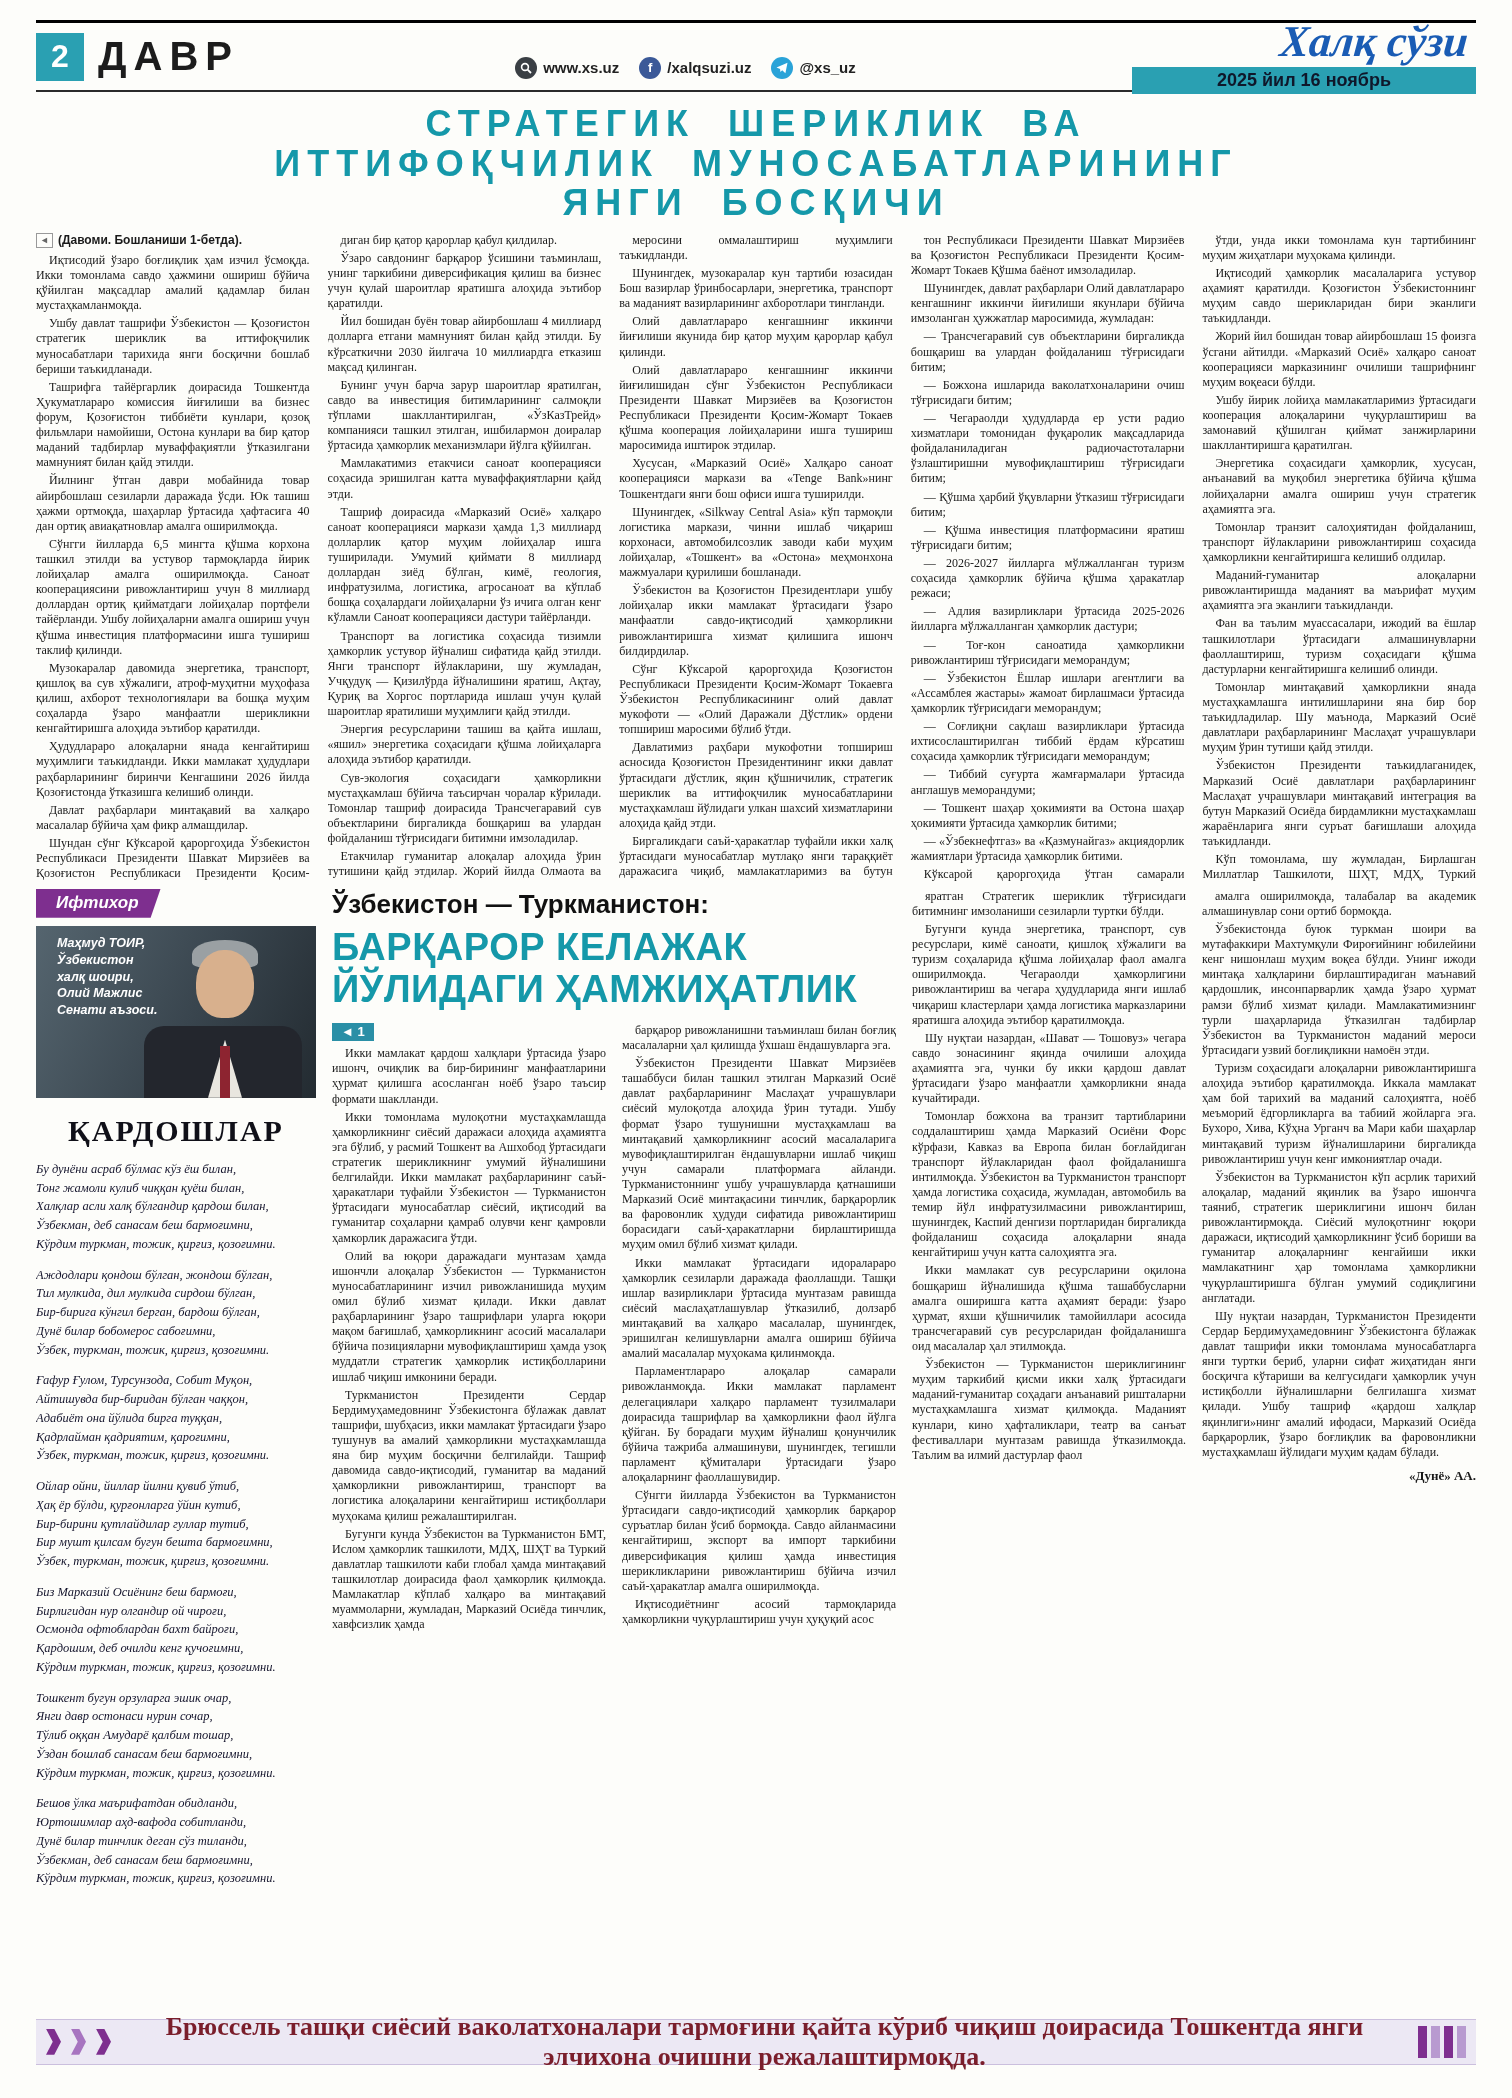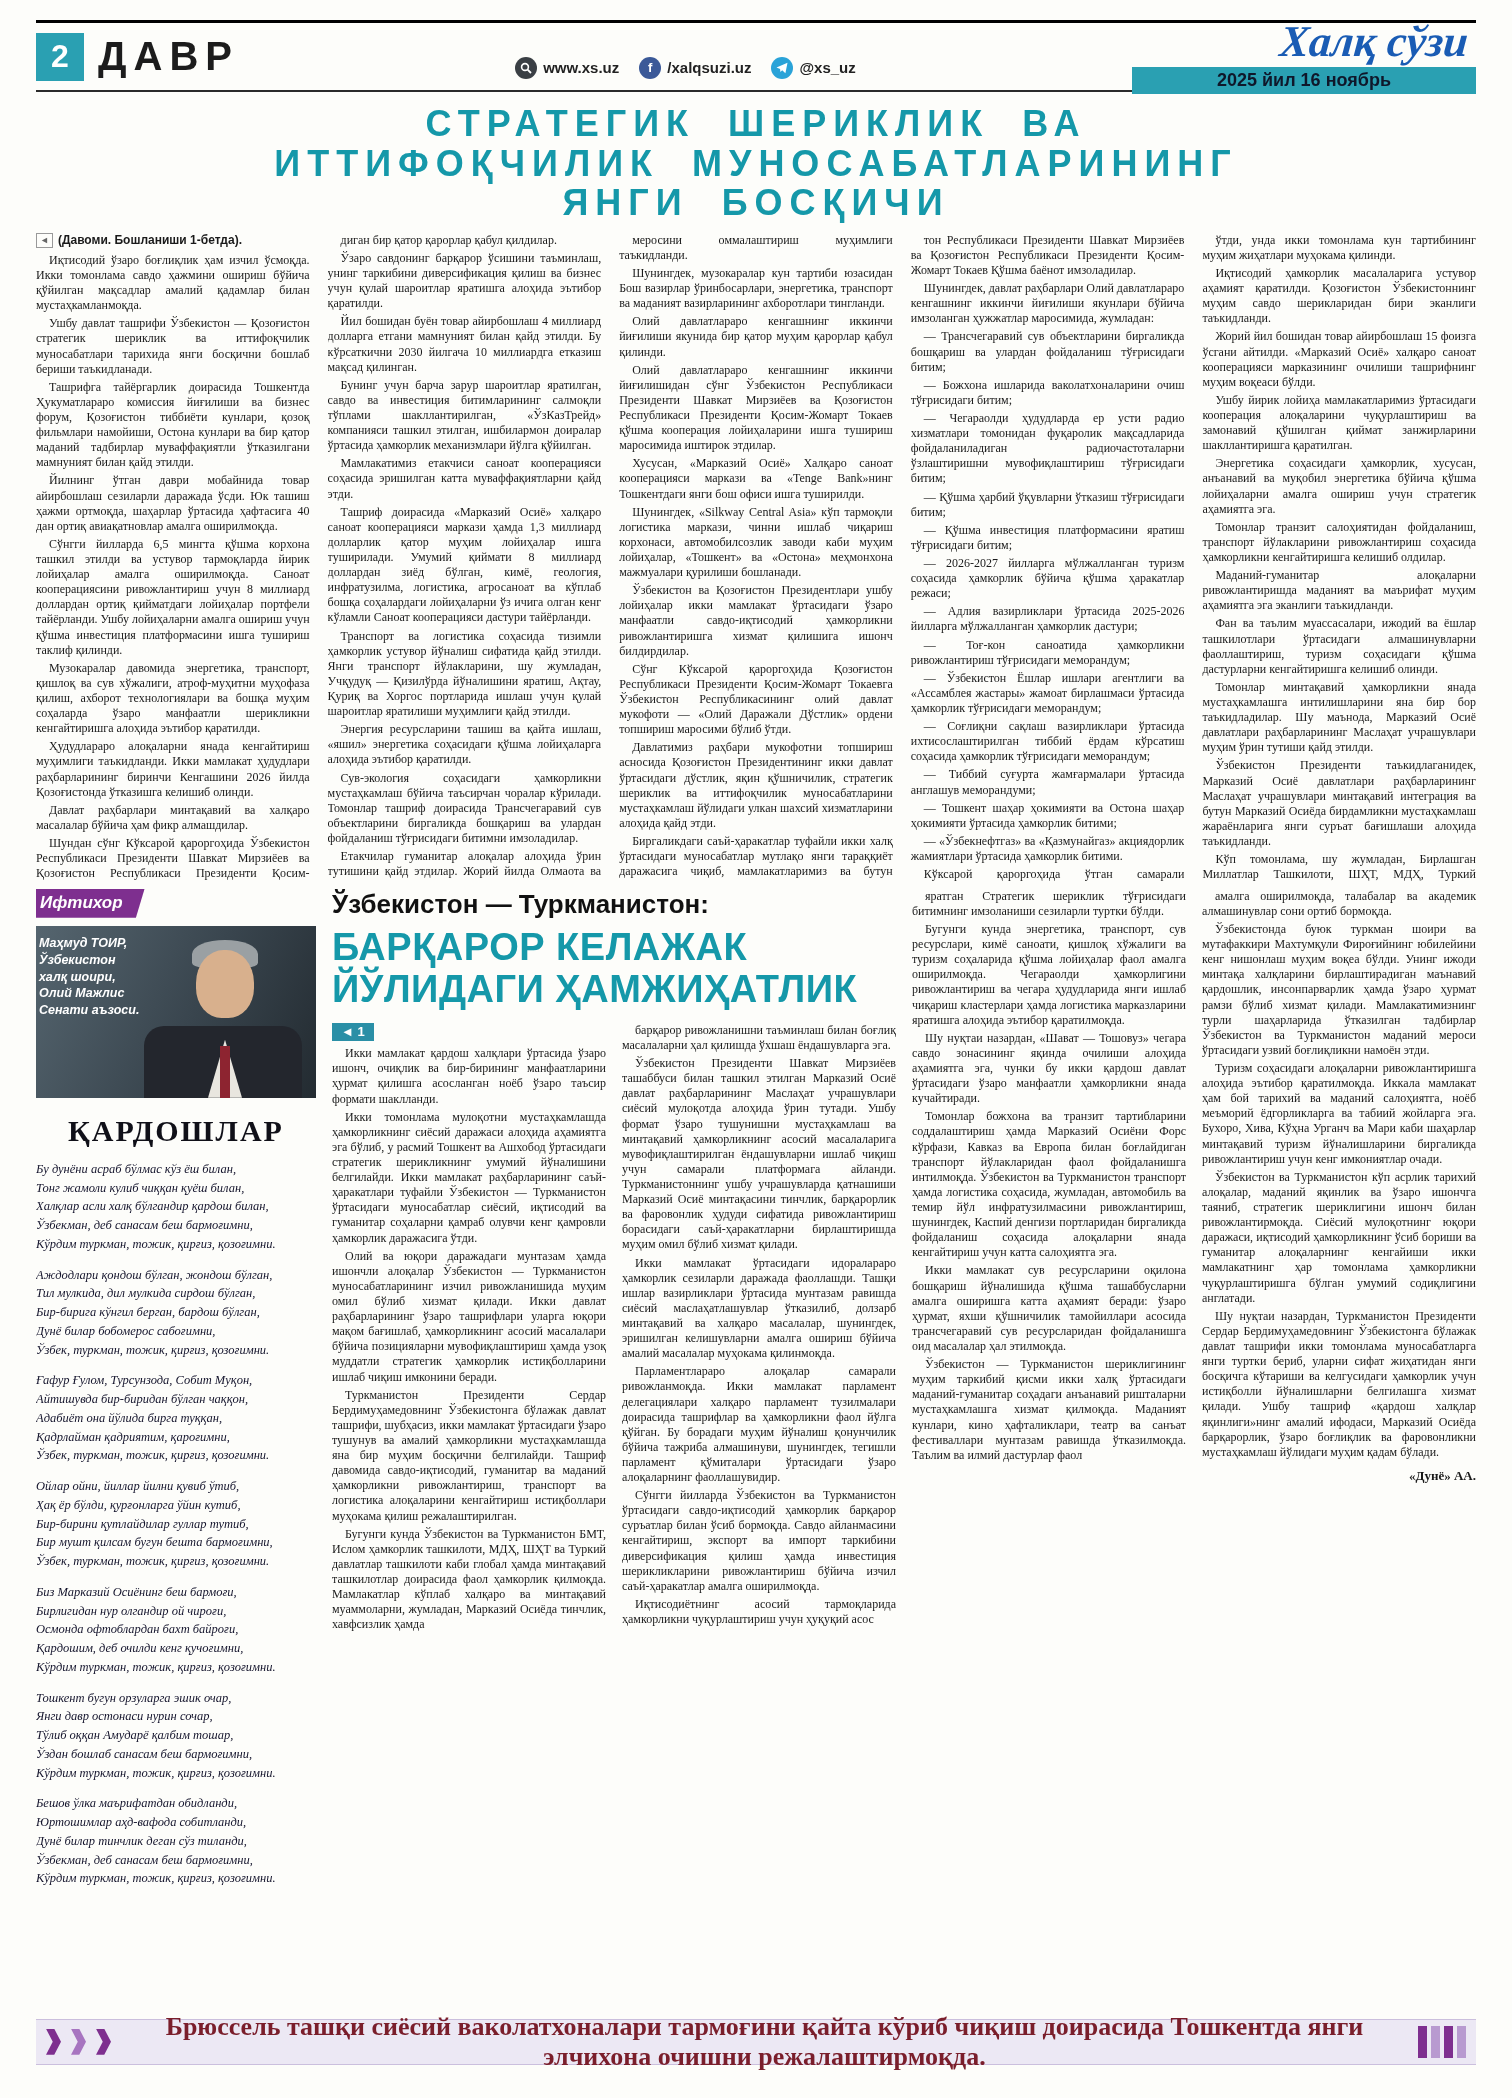--- a/index.html
+++ b/index.html
@@ -38,25 +38,25 @@
   .cols { display:flex; gap:18px; height:100%; }
   .col { flex:1; overflow:hidden; font-size:12px; line-height:1.26; text-align:justify; }
   .col p { margin:0 0 3px; text-indent:13px; }
   .cont-note { font-family:"Liberation Sans",sans-serif; font-weight:bold; font-size:12px;
                margin-bottom:5px; display:flex; align-items:center; gap:5px; }
   .cont-ico { color:#666; border:1px solid #999; font-size:9px; padding:0 3px; line-height:13px; }
   
   .band { display:flex; gap:16px; height:1118px; margin-top:8px; overflow:hidden; }
   .feature { width:280px; flex:0 0 280px; overflow:hidden; }
   .badge { background:#7e2f8f; color:#fff; font-family:"Liberation Sans",sans-serif; font-weight:bold;
-           font-style:italic; font-size:17px; padding:4px 22px 5px 4px; display:inline-block;
+           font-style:italic; font-size:17px; padding:4px 22px 5px 20px; display:inline-block;
            clip-path:polygon(0 0,100% 0,92% 100%,0 100%); }
   .photo { position:relative; height:172px; margin-top:8px; overflow:hidden;
            background:linear-gradient(115deg,#55656f 0%,#39454e 55%,#232b31 100%); }
-  .photo-caption { position:absolute; left:3px; top:9px; color:#fff; font-weight:bold; font-style:italic;
+  .photo-caption { position:absolute; left:21px; top:9px; color:#fff; font-weight:bold; font-style:italic;
                    font-size:12.5px; line-height:1.35; white-space:pre-line; font-family:"Liberation Sans",sans-serif; }
   .p-head { position:absolute; right:62px; top:24px; width:58px; height:68px; background:#d8b08d;
             border-radius:48% 48% 44% 44%; }
   .p-hair { position:absolute; right:58px; top:14px; width:66px; height:28px; background:#9aa0a3;
             border-radius:50% 50% 20% 20%; }
   .p-body { position:absolute; right:14px; bottom:-12px; width:158px; height:84px; background:#23262d;
             border-radius:20px 20px 0 0; }
   .p-shirt { position:absolute; right:74px; bottom:0; width:34px; height:58px; background:#e9e6df;
              clip-path:polygon(50% 0,100% 100%,0 100%); }
   .p-tie { position:absolute; right:86px; bottom:0; width:10px; height:52px; background:#8d2430; }

